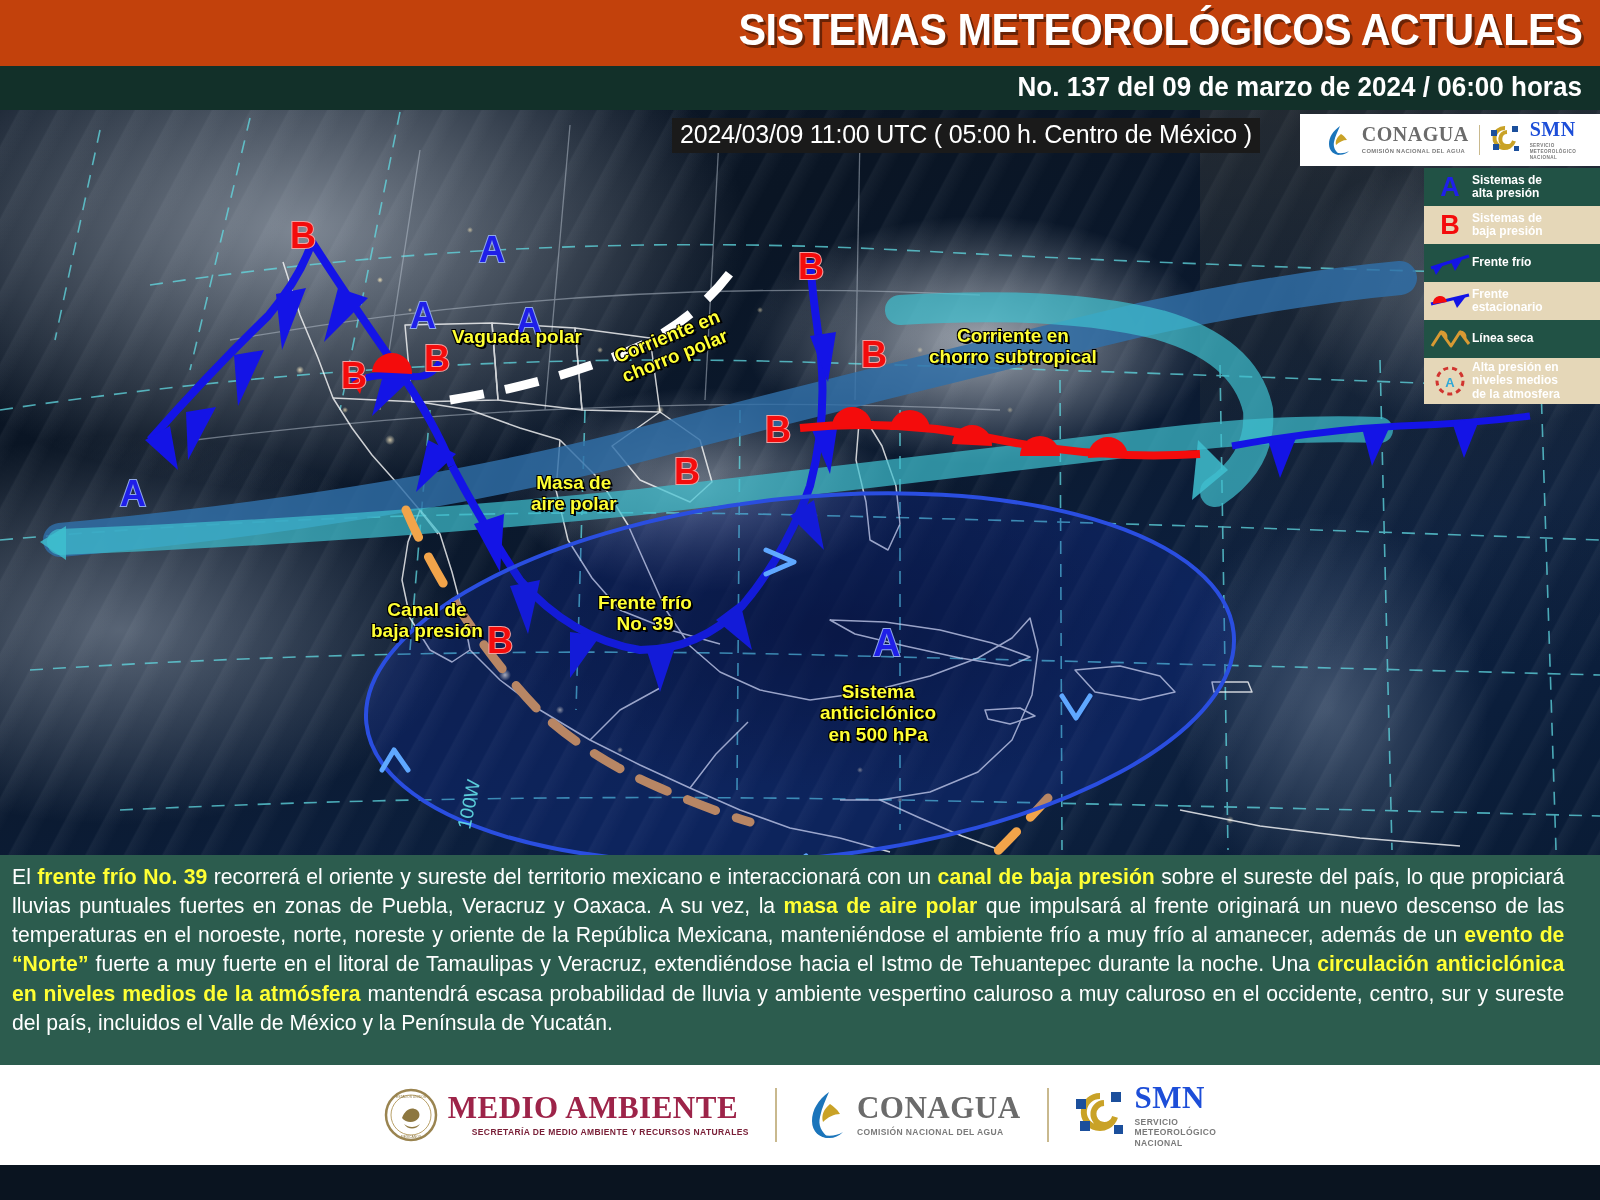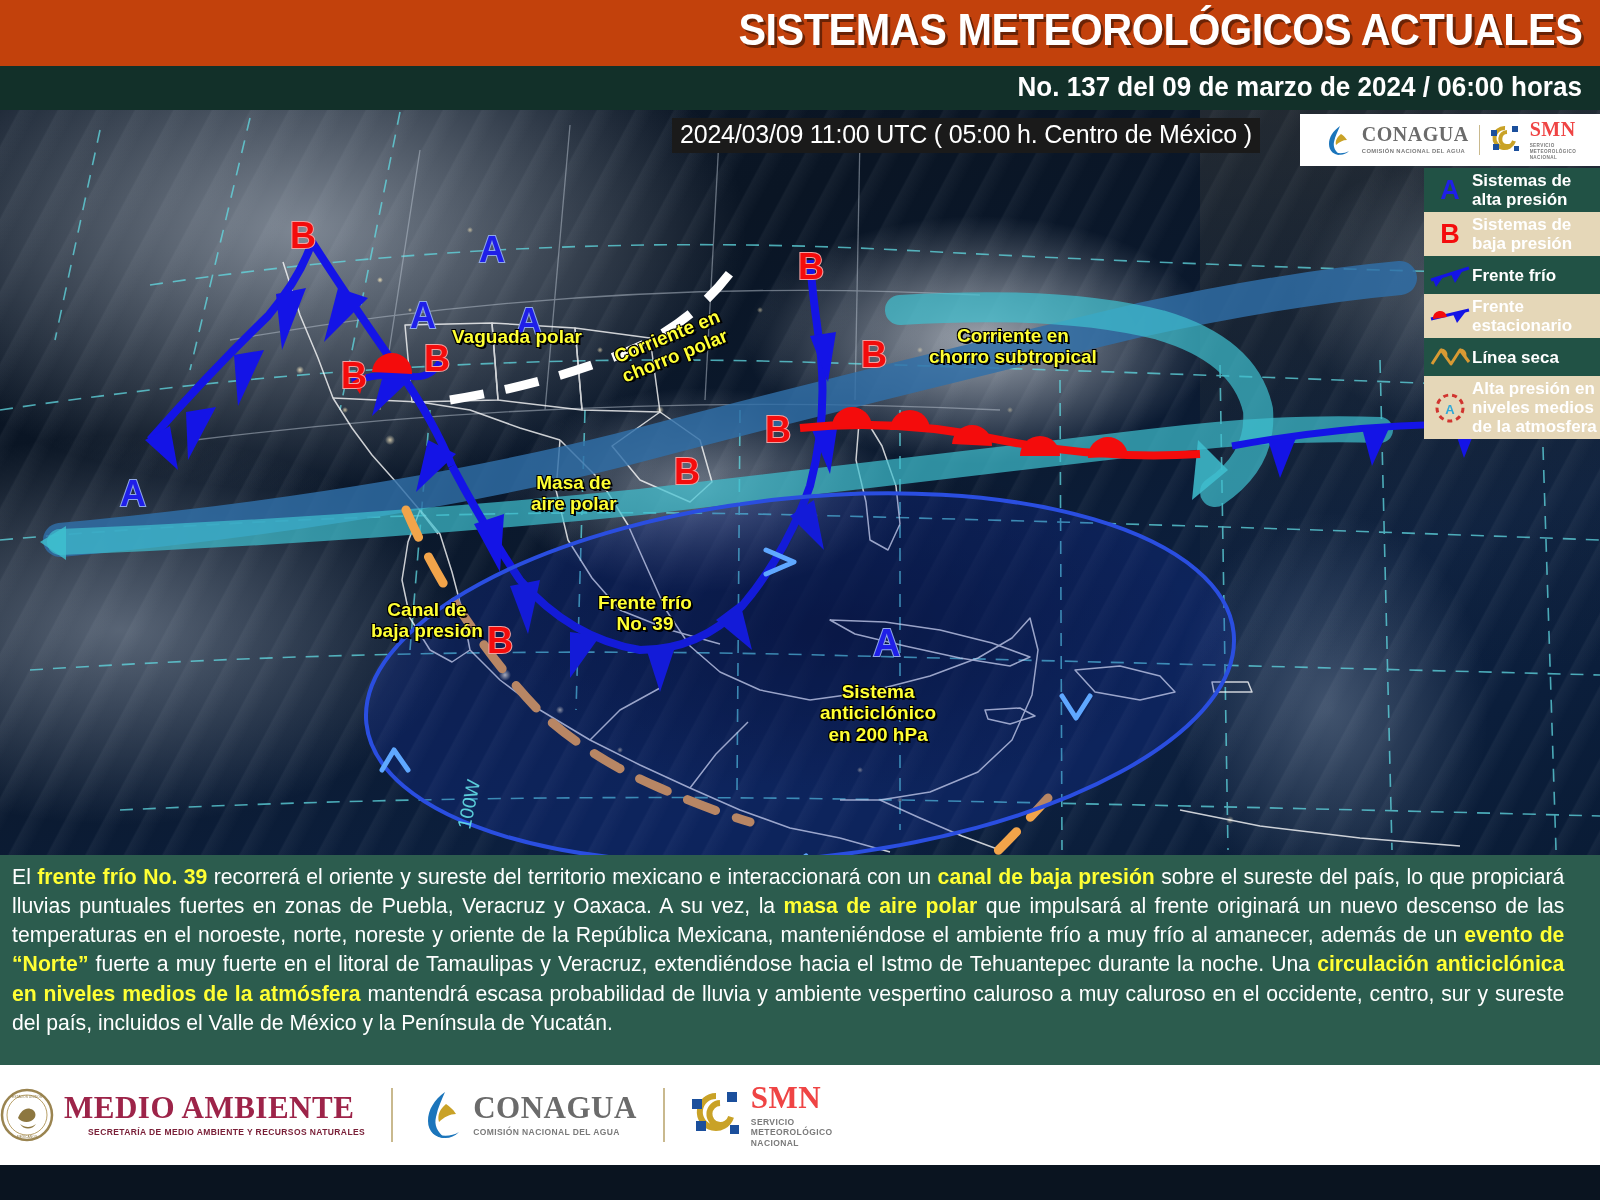--- a/index.html
+++ b/index.html
@@ -131,21 +131,21 @@
   .lg-row {
     display: flex; align-items: center; min-height: 38px; padding: 3px 4px;
   }
   .lg-row.dark { background: #215245; }
   .lg-row.light { background: #e5d7b8; }
   .lg-ico {
     width: 44px; min-width: 44px; height: 32px;
     display: flex; align-items: center; justify-content: center;
   }
   .lg-txt {
-    font-size: 17px; font-weight: bold; line-height: 1.12; color: #ffffff;
+    font-size: 12px; font-weight: bold; line-height: 1.12; color: #ffffff;
     white-space: pre;
   }
   .lg-row.light .lg-txt { color: #ffffff; }
   .lg-ico-A { font-size: 27px; font-weight: bold; color: #1f1fe8; line-height: 1; }
   .lg-ico-B { font-size: 27px; font-weight: bold; color: #f40c0c; line-height: 1; }
 
   
   .bodypanel {
     position: absolute; left: 0; top: 855px; width: 1600px; height: 210px;
     background: #2c5c4e; padding: 8px 12px 0 12px;
@@ -153,31 +153,31 @@
   .bodytext {
     color: #ffffff; font-size: 21.5px; line-height: 1.355;
     text-align: justify; text-justify: inter-word;
     transform: scaleX(0.985); transform-origin: left top;
   }
   .bodytext b { color: #ffff33; font-weight: bold; }
 
   
   .footer {
     position: absolute; left: 0; top: 1065px; width: 1600px; height: 100px;
-    background: #ffffff; display: flex; align-items: center; gap: 26px;
+    background: #ffffff; display: flex; align-items: center; justify-content: center; gap: 26px;
   }
   .fsep { width: 2px; height: 54px; background: #c9b98e; }
   .logo-blk { display: flex; align-items: center; gap: 10px; }
   .logo-main { font-size: 31px; letter-spacing: 0.5px; line-height: 1; }
   .logo-sub { font-size: 8.5px; letter-spacing: 0.4px; line-height: 1.25; margin-top: 4px; }
   .ma-main { color: #9d2449; font-family: "Liberation Serif", serif; font-weight: bold; }
   .ma-sub  { color: #7a2038; font-weight: bold; margin-left: 24px; }
   .cn-main { color: #6b6b6b; font-family: "Liberation Serif", serif; font-weight: bold; }
   .cn-sub  { color: #7a7a7a; font-weight: bold; }
-  .smn-main{ color: #ef4444; font-family: "Liberation Serif", serif; font-weight: bold; }
+  .smn-main{ color: #1d4ed8; font-family: "Liberation Serif", serif; font-weight: bold; }
   .smn-sub { color: #7a7a7a; font-weight: bold; }
 
   .socialbar {
     position: absolute; left: 0; top: 1165px; width: 1600px; height: 35px;
     background: #c49a51; display: flex; align-items: center; justify-content: center; gap: 9px;
   }
   .sb-url { color: #ffffff; font-size: 18px; font-weight: bold; margin-left: 6px; letter-spacing: 0.3px; }
 </style>
 </head>
 <body>
@@ -376,21 +376,21 @@
         <div class="ml" style="left: 929px; top: 215px;">Corriente en
 chorro subtropical</div>
         <div class="ml" style="left: 531px; top: 362px;">Masa de
 aire polar</div>
         <div class="ml" style="left: 371px; top: 489px;">Canal de
 baja presión</div>
         <div class="ml" style="left: 598px; top: 482px;">Frente frío
 No. 39</div>
         <div class="ml" style="left: 820px; top: 571px;">Sistema
 anticiclónico
-en 200 hPa</div>
+en 500 hPa</div>
       </div>
 
     <div class="timestamp">2024/03/09 11:00 UTC ( 05:00 h. Centro de México )</div>
 
     <div class="map-logos">
       <div class="logo-blk">
         <svg width="28" height="34" viewBox="0 0 28 34">
           <path d="M16 3 C9 8 5 14 5 21 C5 28 10 32 16 32 C11 28 9 24 10 19 C11 13 14 8 16 3 Z" fill="#1b75bb"></path>
           <path d="M17 11 C13 14 11 18 12 22 C15 19 19 17 23 17 C21 14 19 12 17 11 Z" fill="#c9a227"></path>
           <path d="M8 28 C13 31 20 31 25 28 C20 33 13 33 8 28 Z" fill="#1b75bb"></path>

